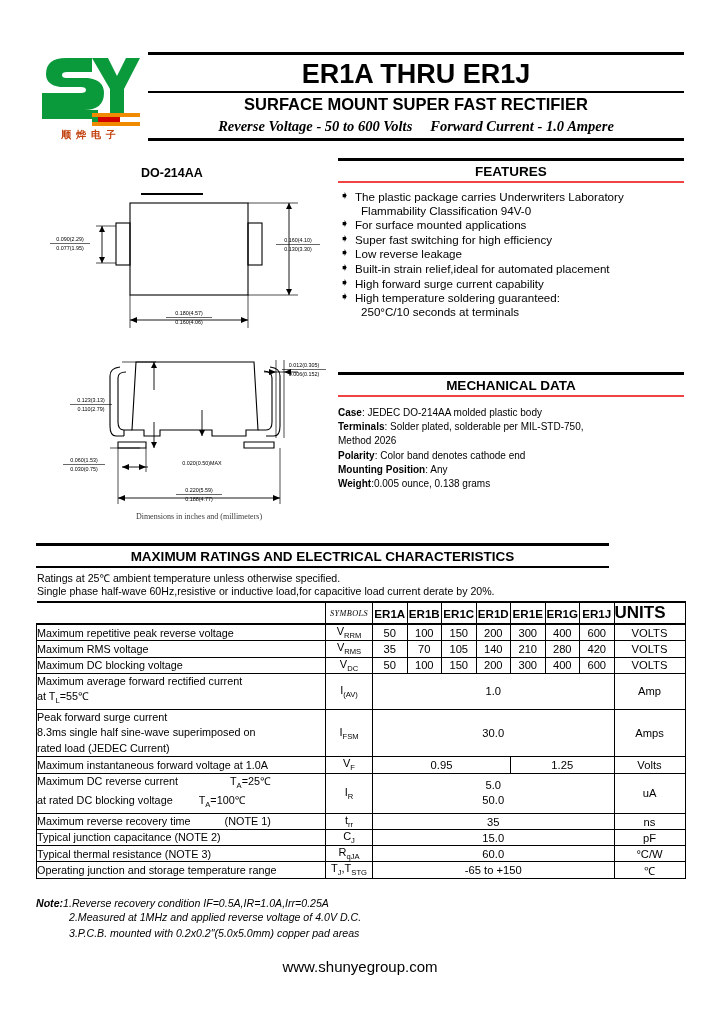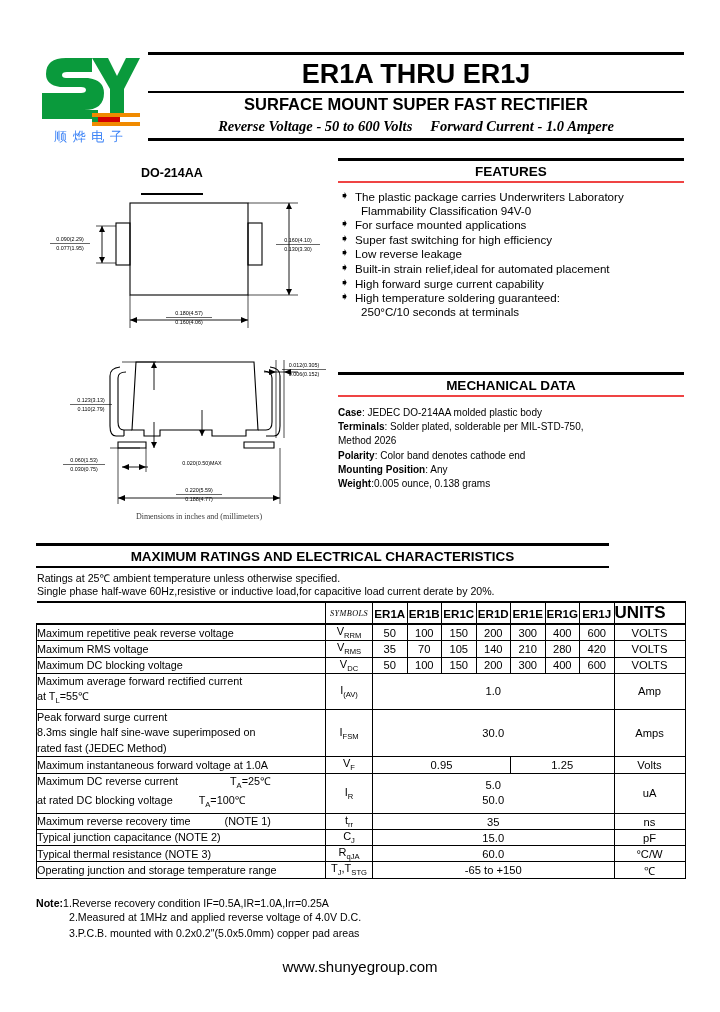--- a/index.html
+++ b/index.html
@@ -63,21 +63,21 @@
   .sym sub{font-size:7.6px;letter-spacing:0;}
   .partname{text-align:center;font-weight:bold;font-size:11.6px;padding:3px 0 3px 0;}
   .unitname{text-align:left;font-weight:bold;font-size:17px;}
   .symlbl{text-align:center;font-family:"Liberation Serif", serif;font-style:italic;font-size:8.2px;letter-spacing:0.4px;}
   .two-line{line-height:15.5px;}
   .three-line{line-height:15.5px;}
   .thickb td{border-bottom:2px solid #000;}
   .val{font-size:11.2px;}
   .tab-ind{display:inline-block;width:52px;}
 
-  .notes{position:absolute;left:36px;top:897px;width:620px;font-size:10.6px;line-height:13.5px;}
+  .notes{position:absolute;left:36px;top:897px;width:620px;font-size:10.6px;line-height:13.5px;font-style:italic;}
   .notes .n1{padding-left:0;}
   .notes .nx{padding-left:33px;}
   .notes b{font-weight:bold;}
 
   .footer{position:absolute;left:0;top:958px;width:720px;text-align:center;
           font-size:15px;}
   .footer .url{border-bottom:0px;}
 </style>
 </head>
 <body>
@@ -95,21 +95,21 @@
 
         <rect x="6" y="56" width="56" height="9" fill="#0a9a3c"></rect>
 
         <rect x="56" y="59" width="48" height="4" fill="#f08a00"></rect>
         <rect x="56" y="68" width="48" height="4" fill="#f08a00"></rect>
 
         <rect x="62" y="63" width="22" height="5" fill="#d40000"></rect>
         <rect x="56" y="63" width="6" height="5" fill="#0a9a3c"></rect>
       </svg>
       <div style="position:absolute;left:2px;top:74px;width:102px;text-align:center;
-                  font-size:13px;font-weight:normal;letter-spacing:1px;color:#3b82f6;">顺 烨 电 子</div>
+                  font-size:10px;font-weight:bold;letter-spacing:1px;color:#c2410c;">顺 烨 电 子</div>
     </div>
 
     <div class="titleblock">
       <div class="rule thick"></div>
       <div class="t-main">ER1A THRU ER1J</div>
       <div class="rule thin"></div>
       <div class="t-sub">SURFACE MOUNT SUPER FAST RECTIFIER</div>
       <div class="t-sub2"><span>Reverse Voltage - 50 to 600 Volts</span><span class="gap"></span><span>Forward Current - 1.0 Ampere</span></div>
       <div class="rule thick"></div>
     </div>
@@ -332,21 +332,21 @@
           </td>
           <td class="sym"><span>I</span><sub>(AV)</sub></td>
           <td class="ctr val" colspan="7">1.0</td>
           <td class="ctr val">Amp</td>
         </tr>
 
         <tr>
           <td class="desc three-line">
             <div>Peak forward surge current</div>
             <div>8.3ms single half sine-wave superimposed on</div>
-            <div>rated fast (JEDEC Method)</div>
+            <div>rated load (JEDEC Current)</div>
           </td>
           <td class="sym"><span>I</span><sub>FSM</sub></td>
           <td class="ctr val" colspan="7">30.0</td>
           <td class="ctr val">Amps</td>
         </tr>
 
         <tr class="thickb">
           <td class="desc">Maximum instantaneous forward voltage at 1.0A</td>
           <td class="sym"><span>V</span><sub>F</sub></td>
           <td class="ctr val" colspan="4">0.95</td>

